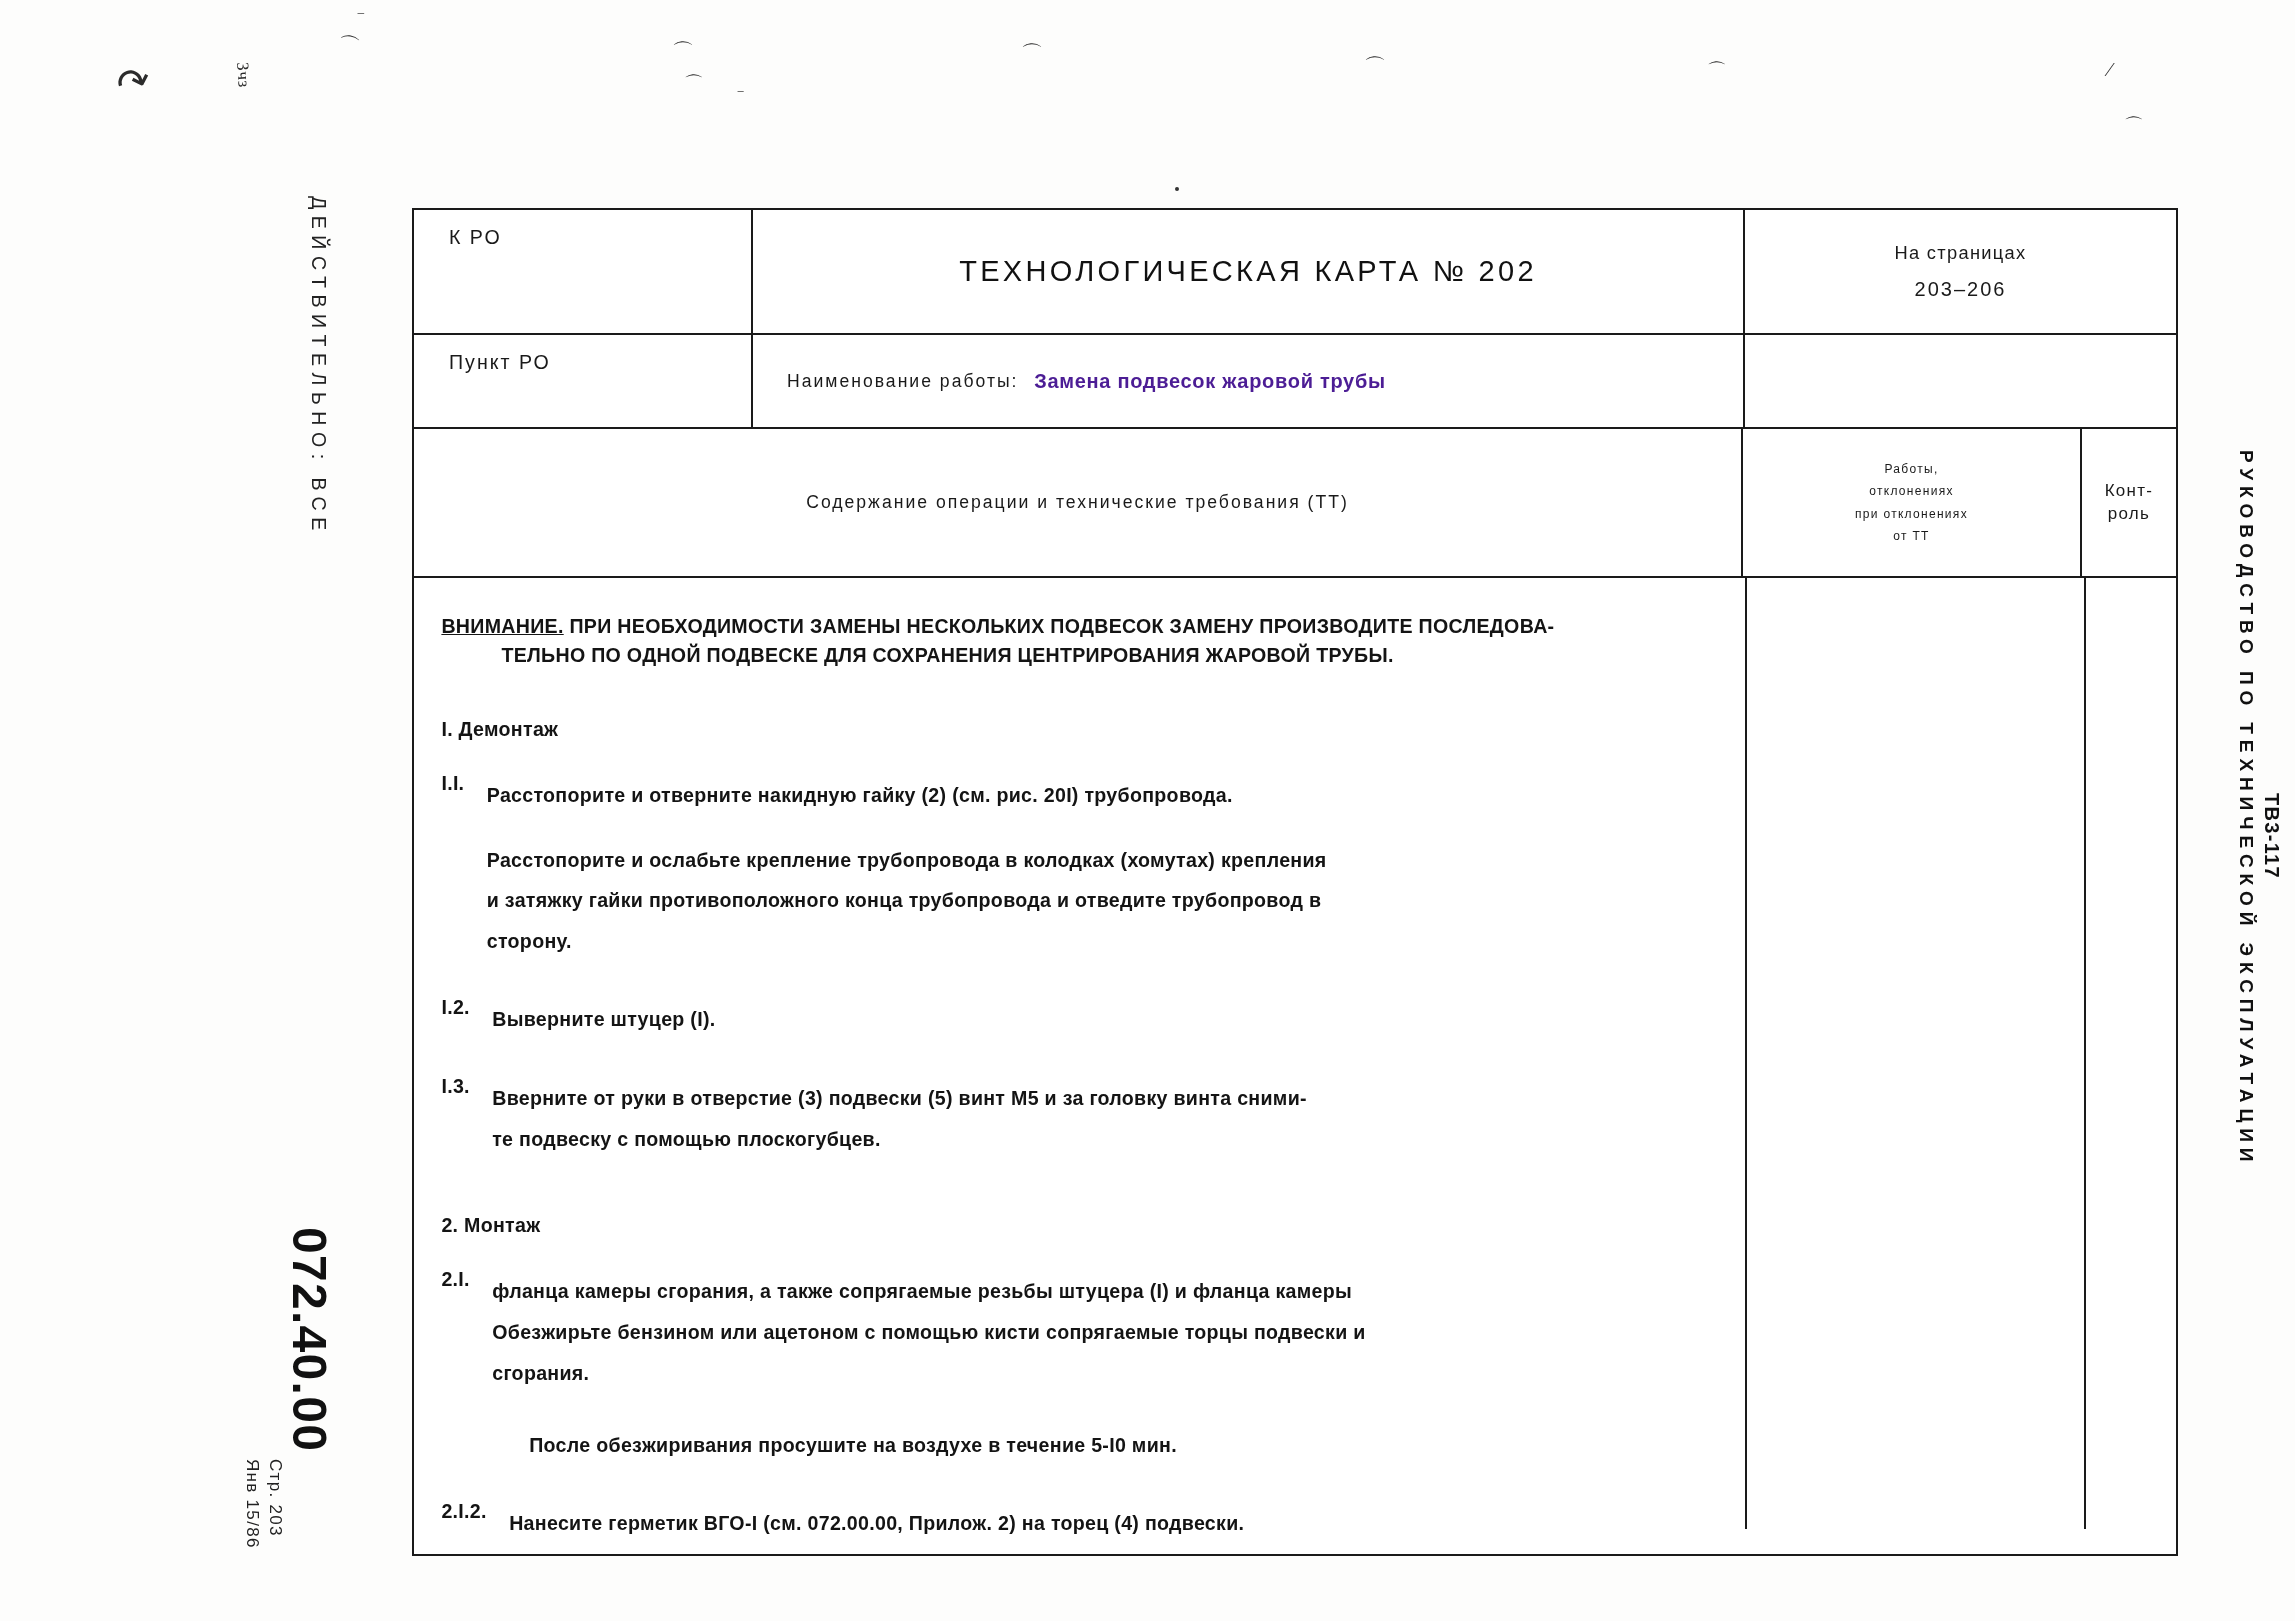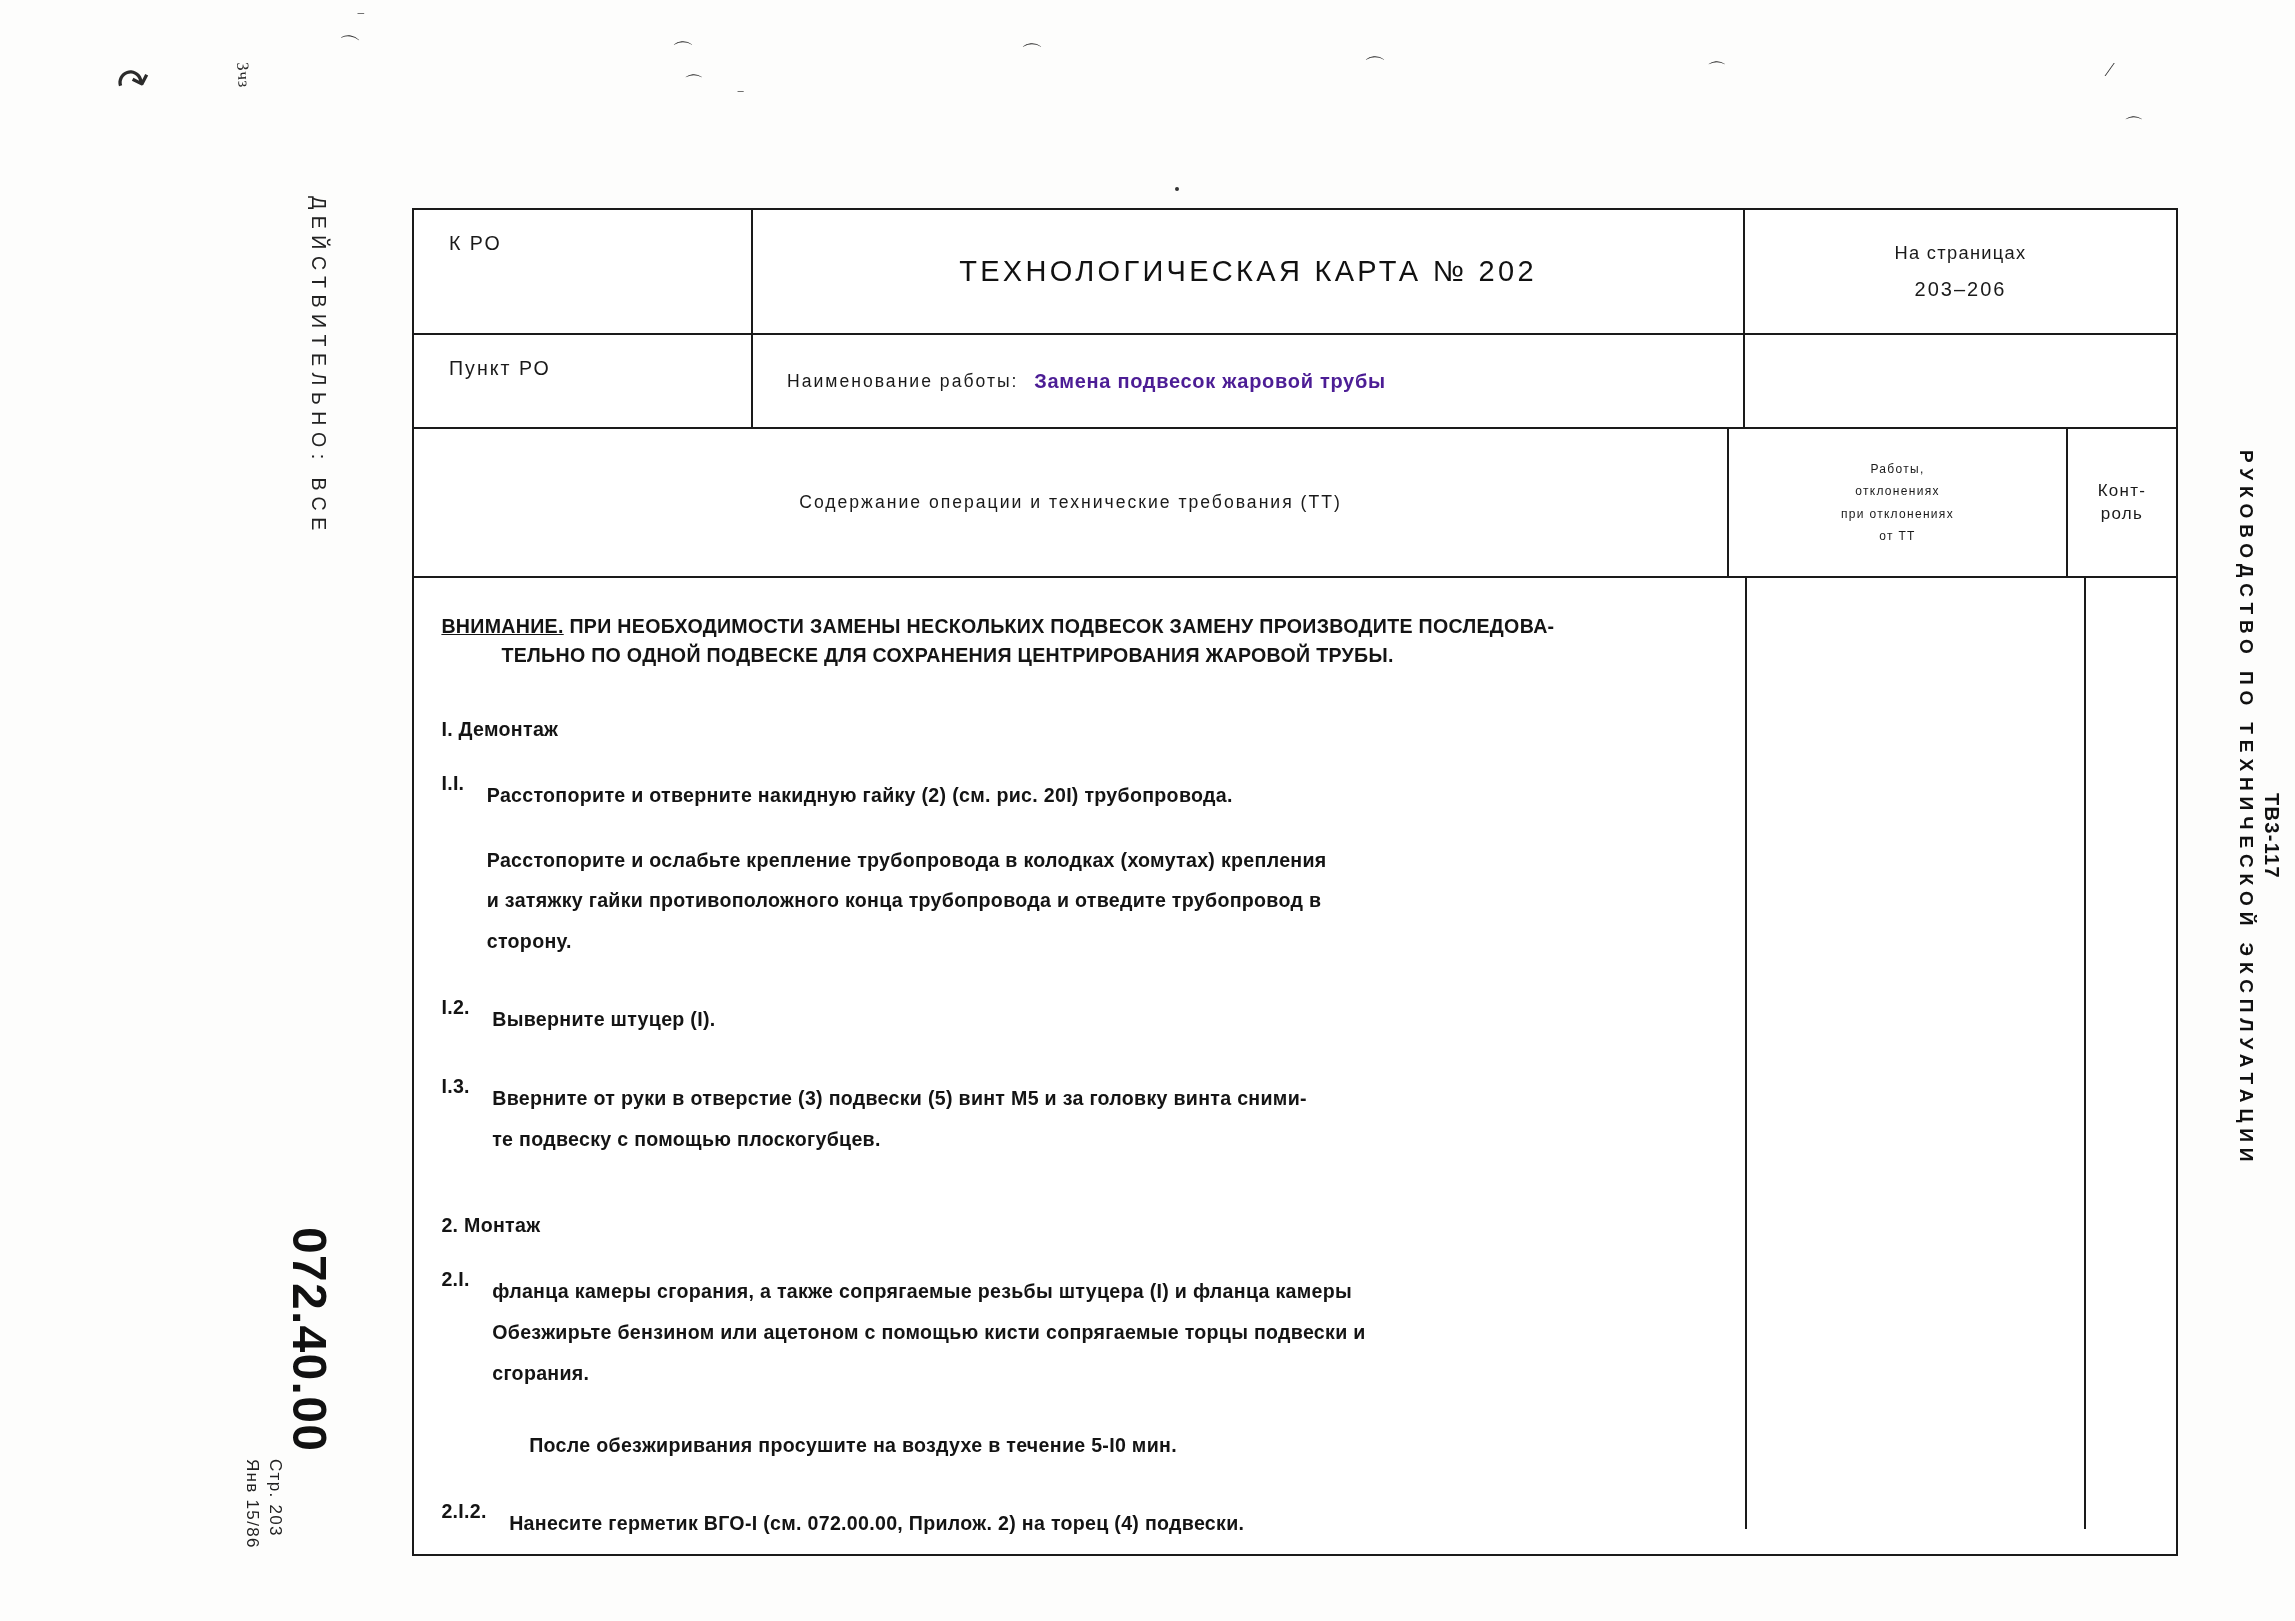--- a/index.html
+++ b/index.html
@@ -98,21 +98,21 @@
   .row { display: flex; box-sizing: border-box; }
 
   
   #hdr-row1 { height: 125px; border-bottom: 2px solid #1a1a1a; }
   #hdr-row2 { height: 94px; border-bottom: 2px solid #1a1a1a; }
 
   .cell-kro {
     width: 339px;
     border-right: 2px solid #1a1a1a;
     box-sizing: border-box;
-    padding: 22px 0 0 35px;
+    padding: 16px 0 0 35px;
     font-size: 19.6px;
     letter-spacing: 2px;
     color: #1a1a1a;
   }
   .cell-title {
     flex: 1;
     border-right: 2px solid #1a1a1a;
     box-sizing: border-box;
     display: flex;
     align-items: center;
@@ -172,21 +172,21 @@
     flex-direction: column;
     align-items: center;
     justify-content: center;
     gap: 8px;
     font-size: 12px;
     letter-spacing: 1.3px;
     color: #1a1a1a;
     line-height: 1.2;
   }
   .cell-ctrl-head {
-    width: 108px;
+    width: 94px;
     box-sizing: border-box;
     display: flex;
     flex-direction: column;
     align-items: center;
     justify-content: center;
     gap: 3.9px;
     font-size: 17px;
     letter-spacing: 1.3px;
     color: #1a1a1a;
   }

